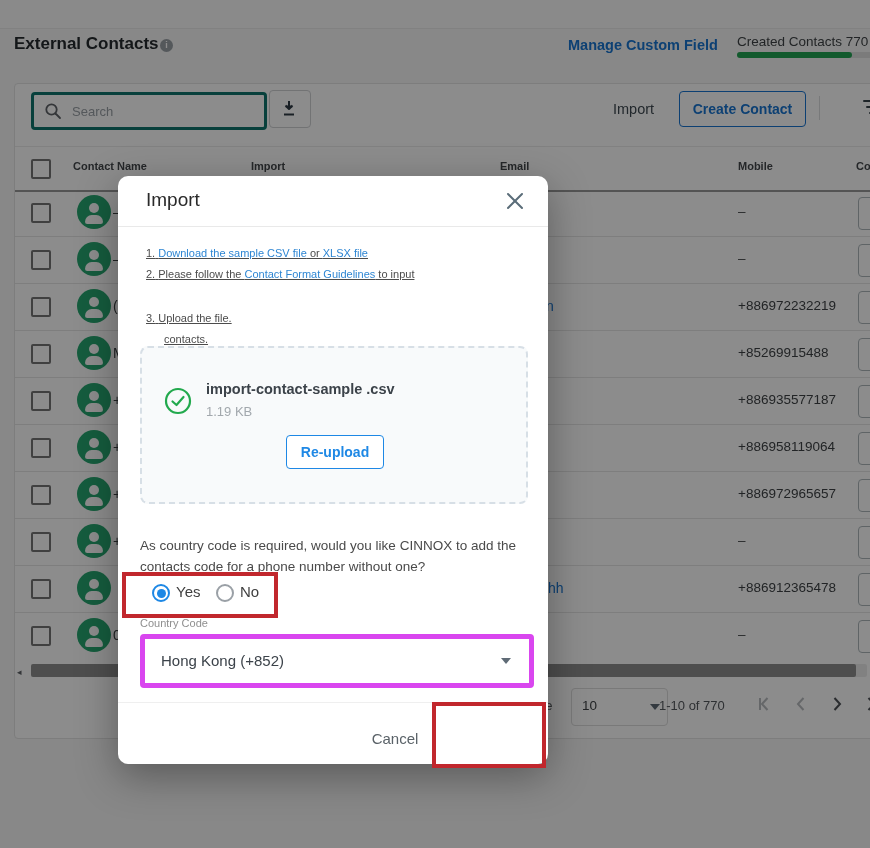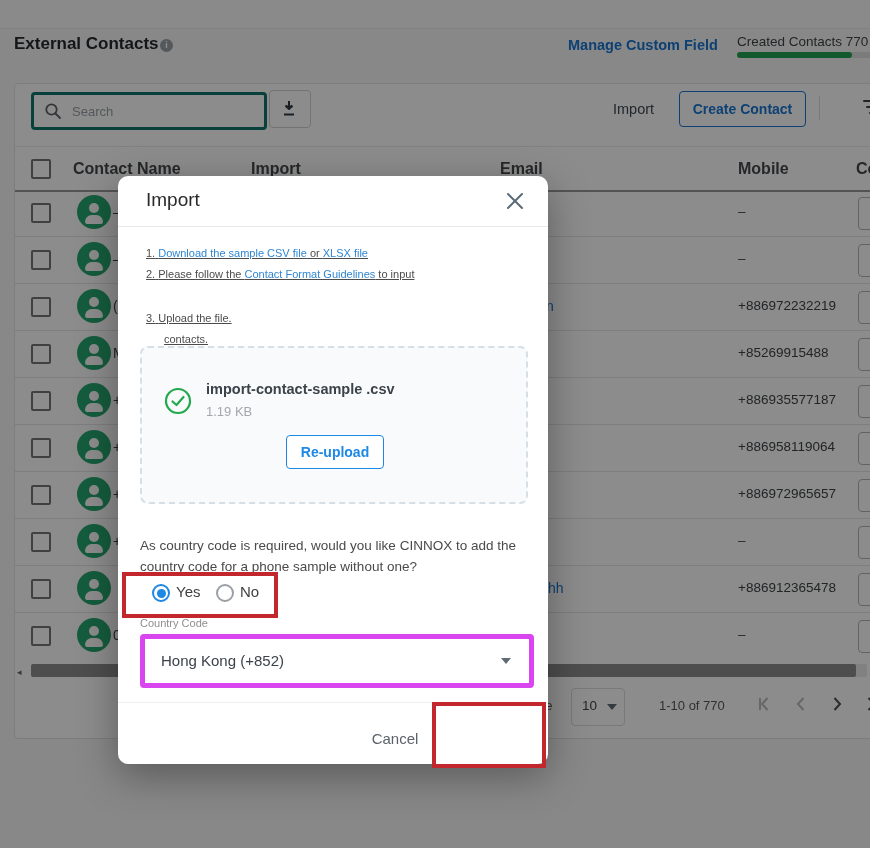--- a/index.html
+++ b/index.html
@@ -36,42 +36,42 @@
     color:#1976d2;font-size:14px;font-weight:bold;text-align:center;line-height:34px;background:#fff;cursor:pointer;}
   .tb-divider{left:804px;top:12px;width:1px;height:24px;background:#dadcdf;}
   .filter-icon{left:842px;top:14px;width:28px;height:20px;}
   .filter-icon i{position:absolute;background:#37424a;height:2px;border-radius:1px;}
   .filter-icon i:nth-child(1){left:6px;top:2px;width:20px;}
   .filter-icon i:nth-child(2){left:9px;top:8px;width:14px;}
   .filter-icon i:nth-child(3){left:12px;top:14px;width:8px;}
 
   
   .thead{left:0;top:62px;width:866px;height:43px;border-top:1px solid #ececec;border-bottom:2px solid #9a9a9a;}
-  .th{position:absolute;top:13px;font-size:16px;font-weight:bold;color:#44484c;white-space:nowrap;}
+  .th{position:absolute;top:13px;font-size:11px;font-weight:bold;color:#44484c;white-space:nowrap;}
   .cb{position:absolute;width:16px;height:16px;border:2px solid #757575;border-radius:2px;background:transparent;cursor:pointer;}
   .row{position:absolute;left:0;width:866px;height:47px;border-bottom:1px solid #e6e6e6;}
   .row .cb{left:16px;top:14px;}
   .avatar{position:absolute;left:62px;top:6px;width:34px;height:34px;border-radius:50%;background:#27a871;}
   .av-head{position:absolute;left:12px;top:8px;width:10px;height:10px;border-radius:50%;background:#fff;}
   .av-body{position:absolute;left:8px;top:20px;width:18px;height:9px;border-radius:9px 9px 3px 3px;background:#fff;}
   .cell-name{position:absolute;left:98px;top:15px;font-size:14px;color:#3c4043;white-space:nowrap;}
   .name-blob{position:absolute;left:104px;top:20px;width:9px;height:9px;background:#7e3b2a;border-radius:3px 5px 4px 2px;}
   .cell-email{position:absolute;left:531px;top:15px;font-size:14px;font-weight:500;color:#1976d2;white-space:nowrap;cursor:pointer;}
   .cell-email.shift{left:526px;}
   .cell-mobile{position:absolute;left:723px;top:15px;font-size:13.5px;color:#3f4346;white-space:nowrap;}
   .edge-box{position:absolute;left:843px;top:8px;width:30px;height:31px;border:1px solid #aeb6bb;border-radius:4px;background:#fff;cursor:pointer;}
 
   
   .hscroll-arrow{left:2px;top:582px;width:12px;height:12px;font-size:9px;color:#5f6368;line-height:12px;}
   .hscroll-track{left:16px;top:580px;width:836px;height:13px;background:#ececec;border-radius:2px;}
   .hscroll-thumb{left:0;top:0;width:825px;height:13px;background:#8f8f8f;border-radius:2px;cursor:grab;}
 
   
   .pag-label{left:450px;top:614px;font-size:13px;color:#55595e;white-space:nowrap;}
-  .size-select{left:556px;top:604px;width:52px;height:36px;border:1px solid #dcdcdc;border-radius:4px;background:#fff;cursor:pointer;}
+  .size-select{left:556px;top:604px;width:52px;height:36px;border:1px solid #dcdcdc;border-radius:4px;background:#fff;cursor:pointer;padding-left:43px;}
   .size-value{position:absolute;left:10px;top:9px;font-size:13.5px;color:#3f4346;font-weight:500;}
   .caret-down{position:absolute;width:0;height:0;border-left:5px solid transparent;border-right:5px solid transparent;border-top:6px solid #5f6b76;}
   .size-select .caret-down{right:7px;top:15px;}
   .range-label{left:644px;top:614px;font-size:13px;color:#55595e;white-space:nowrap;}
   .nav-ic{position:absolute;top:608px;width:24px;height:24px;cursor:pointer;}
 
   
   .overlay{left:0;top:0;width:870px;height:848px;background:rgba(0,0,0,0.45);z-index:10;}
   .modal{left:118px;top:176px;width:430px;height:588px;background:#fff;border-radius:10px;z-index:20;
     box-shadow:0 12px 40px rgba(0,0,0,0.35);}
@@ -317,21 +317,21 @@
     <svg class="check-circle" width="28" height="28" viewBox="0 0 28 28">
       <circle cx="14" cy="14" r="12" fill="none" stroke="#22a94d" stroke-width="2.2"></circle>
       <path d="M8.5 14.5 L12.5 18 L19.5 10" fill="none" stroke="#22a94d" stroke-width="2.2" stroke-linecap="round" stroke-linejoin="round"></path>
     </svg>
     <span class="file-name">import-contact-sample .csv</span>
     <span class="file-size">1.19 KB</span>
     <div class="reupload-btn">Re-upload</div>
   </div>
 
   <div class="q-line q1">As country code is required, would you like CINNOX to add the</div>
-  <div class="q-line q2">country code for a phone sample without one?</div>
+  <div class="q-line q2">contacts code for a phone number without one?</div>
 
   <div class="radio sel"></div>
   <span class="radio-label lbl-yes">Yes</span>
   <div class="radio unsel"></div>
   <span class="radio-label lbl-no">No</span>
   <div class="annot annot-radios"></div>
 
   <div class="abs cc-label">Country Code</div>
   <div class="abs cc-select">
     <span class="cc-value">Hong Kong (+852)</span>

